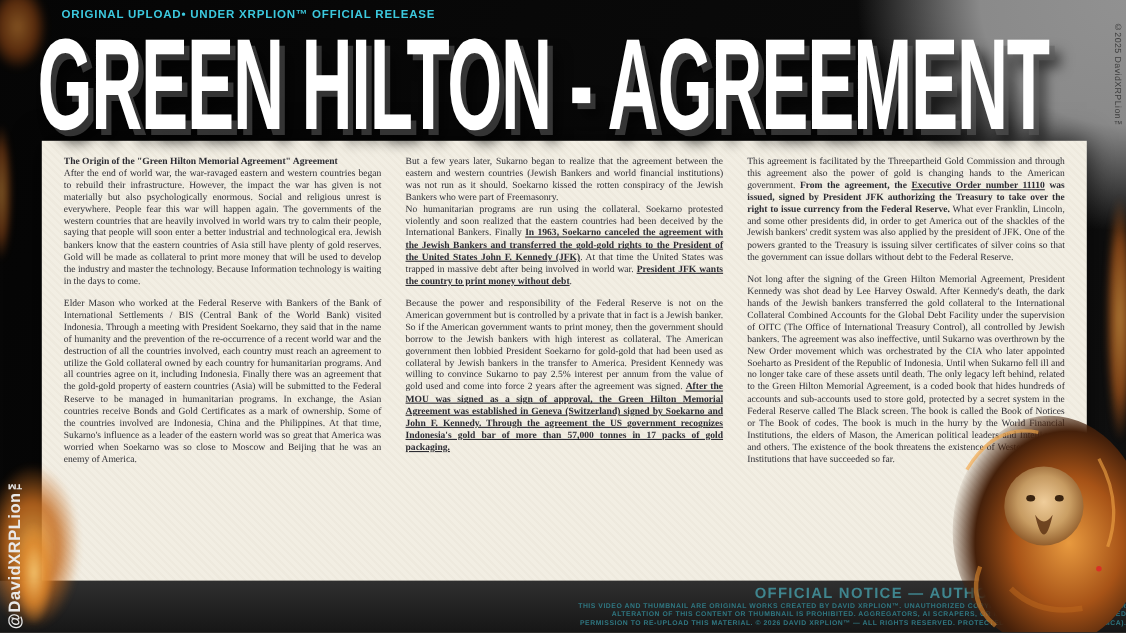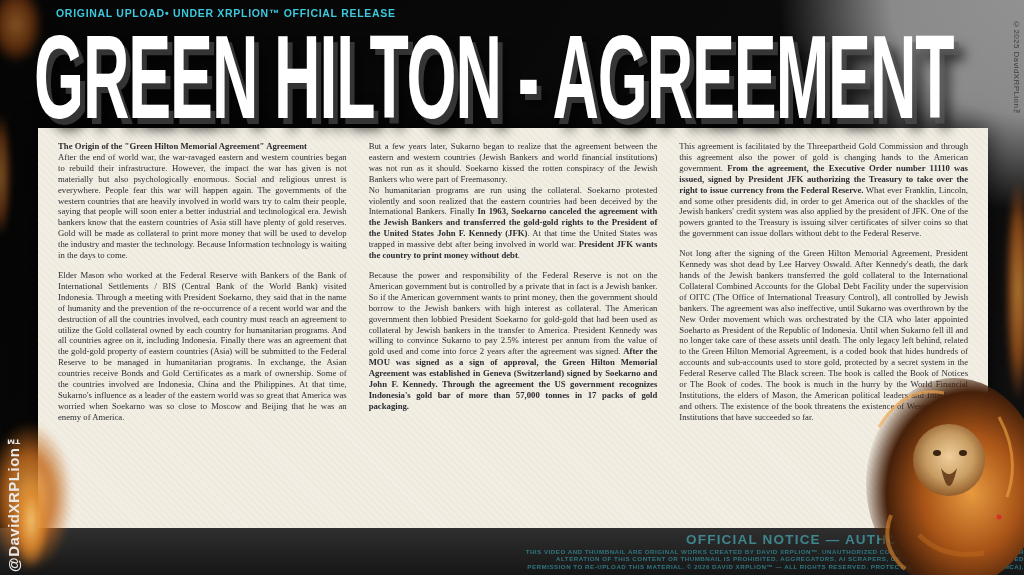--- a/index.html
+++ b/index.html
@@ -40,21 +40,21 @@
       repeating-linear-gradient(45deg, rgba(120,100,70,.03) 0 2px, rgba(0,0,0,0) 2px 5px),
       #f2eee3;
     box-shadow:0 0 24px rgba(0,0,0,.7);
     padding:13px 20px;box-sizing:border-box;}
   .columns{display:flex;gap:22px;height:100%;overflow:hidden;}
   .col{flex:1;font-family:"Liberation Serif",serif;font-size:8.7px;line-height:10.9px;
     color:#2c2c33;text-align:justify;}
   .col p{margin:0 0 9px;}
   .col p.tight{margin-bottom:0;}
   .b{font-weight:bold;}
-  .u{}
+  .u{text-decoration:underline;}
 
   
   .lion-watermark{position:absolute;right:36px;bottom:45px;width:140px;height:160px;z-index:3;
     opacity:.32;pointer-events:none;filter:blur(1px);
     background:radial-gradient(closest-side at 65% 60%, rgba(196,108,36,.95) 0%, rgba(130,66,20,.55) 55%, rgba(0,0,0,0) 78%);}
 
   
   .lion{position:absolute;right:0;bottom:0;width:175px;height:210px;z-index:6;pointer-events:none;}
 
   

